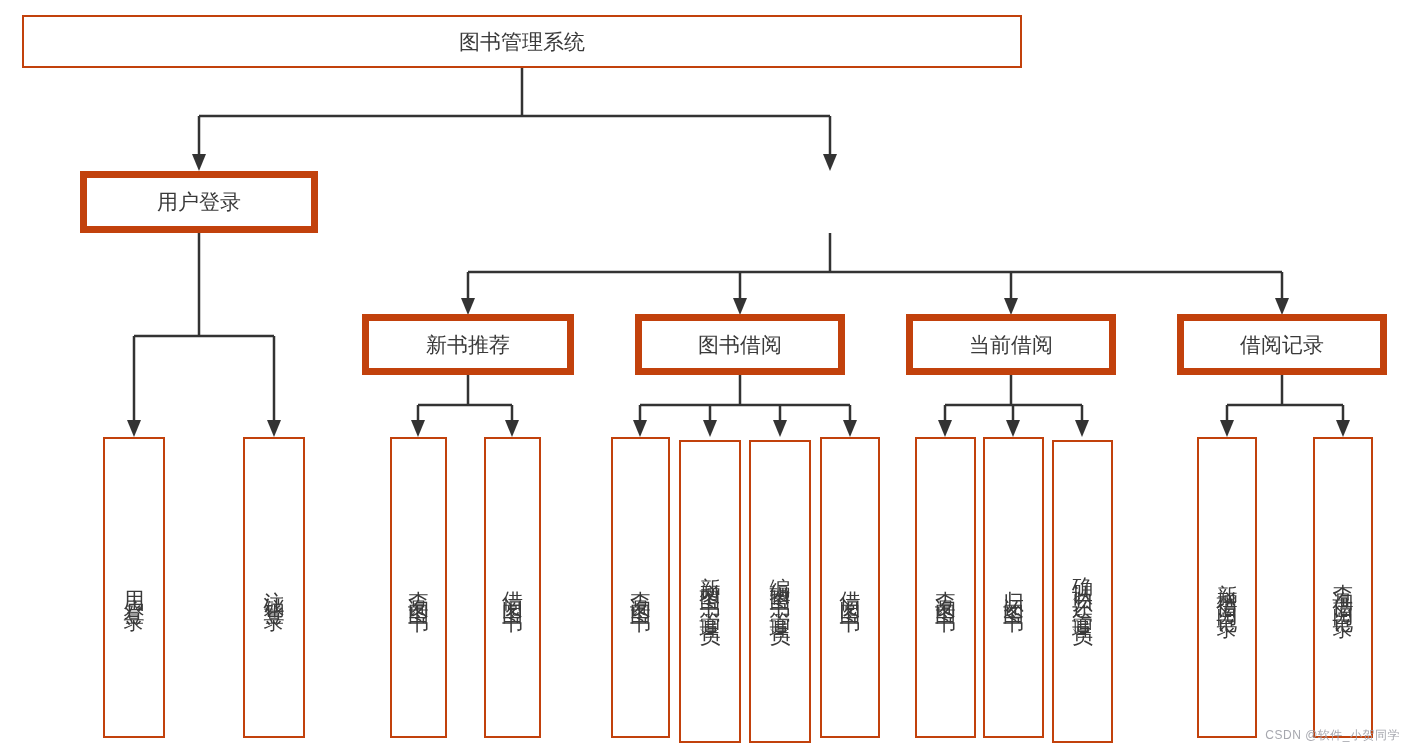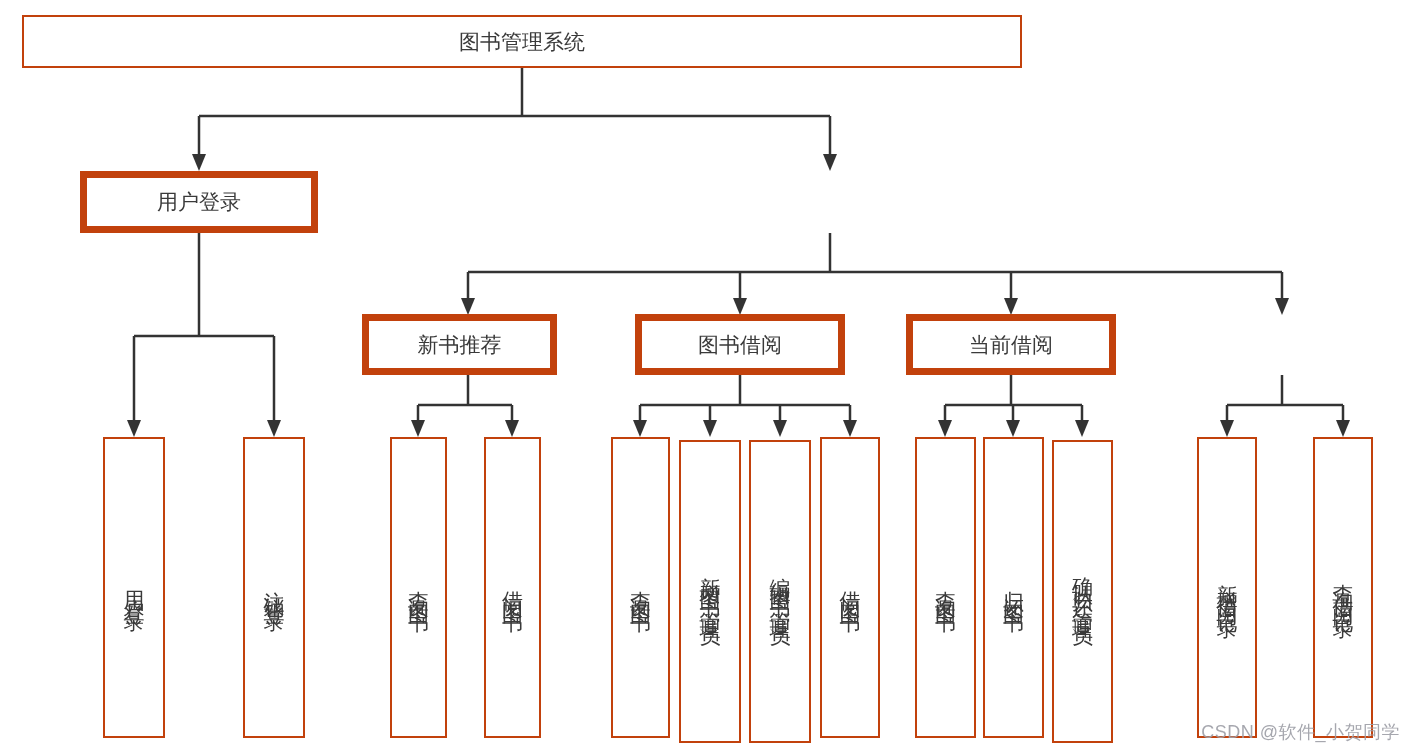--- a/index.html
+++ b/index.html
@@ -48,21 +48,21 @@
     writing-mode: vertical-rl;
     text-orientation: mixed;
     letter-spacing: 7px;
     line-height: 1.15;
     white-space: nowrap;
   }
   .watermark {
     position: absolute;
     right: 5px;
     bottom: 3px;
-    font-size: 18px;
+    font-size: 12px;
     color: #9fa0a8;
     opacity: 0.92;
     z-index: 5;
     letter-spacing: 0.5px;
   }
 </style>
 </head>
 <body>
 
 <div id="stage">
@@ -141,29 +141,32 @@
   </svg>
 
   <div class="node node-top" style="left:22px; top:15px; width:1000px; height:53px;">
     <span>图书管理系统</span>
   </div>
 
   <div class="node node-h" style="left:80px; top:171px; width:238px; height:62px;">
     <span>用户登录</span>
   </div>
 
-  <div class="node node-h" style="left:362px; top:314px; width:195px; height:61px;">
+  <div class="node node-h" style="left:362px; top:314px; width:212px; height:61px;">
     <span>新书推荐</span>
   </div>
   <div class="node node-h" style="left:906px; top:314px; width:210px; height:61px;">
     <span>当前借阅</span>
   </div>
   <div class="node node-h" style="left:635px; top:314px; width:210px; height:61px;">
     <span>图书借阅</span>
   </div>
+  <div class="node node-h" style="left:1177px; top:314px; width:210px; height:61px;">
+    <span>借阅记录</span>
+  </div>
 
   <div class="node node-v" style="left:103px; top:437px; width:62px; height:301px;">
     <span class="vtext">用户登录</span>
   </div>
   <div class="node node-v" style="left:243px; top:437px; width:62px; height:301px;">
     <span class="vtext">注销登录</span>
   </div>
 
   <div class="node node-v" style="left:390px; top:437px; width:57px; height:301px;">
     <span class="vtext">查询图书</span>

